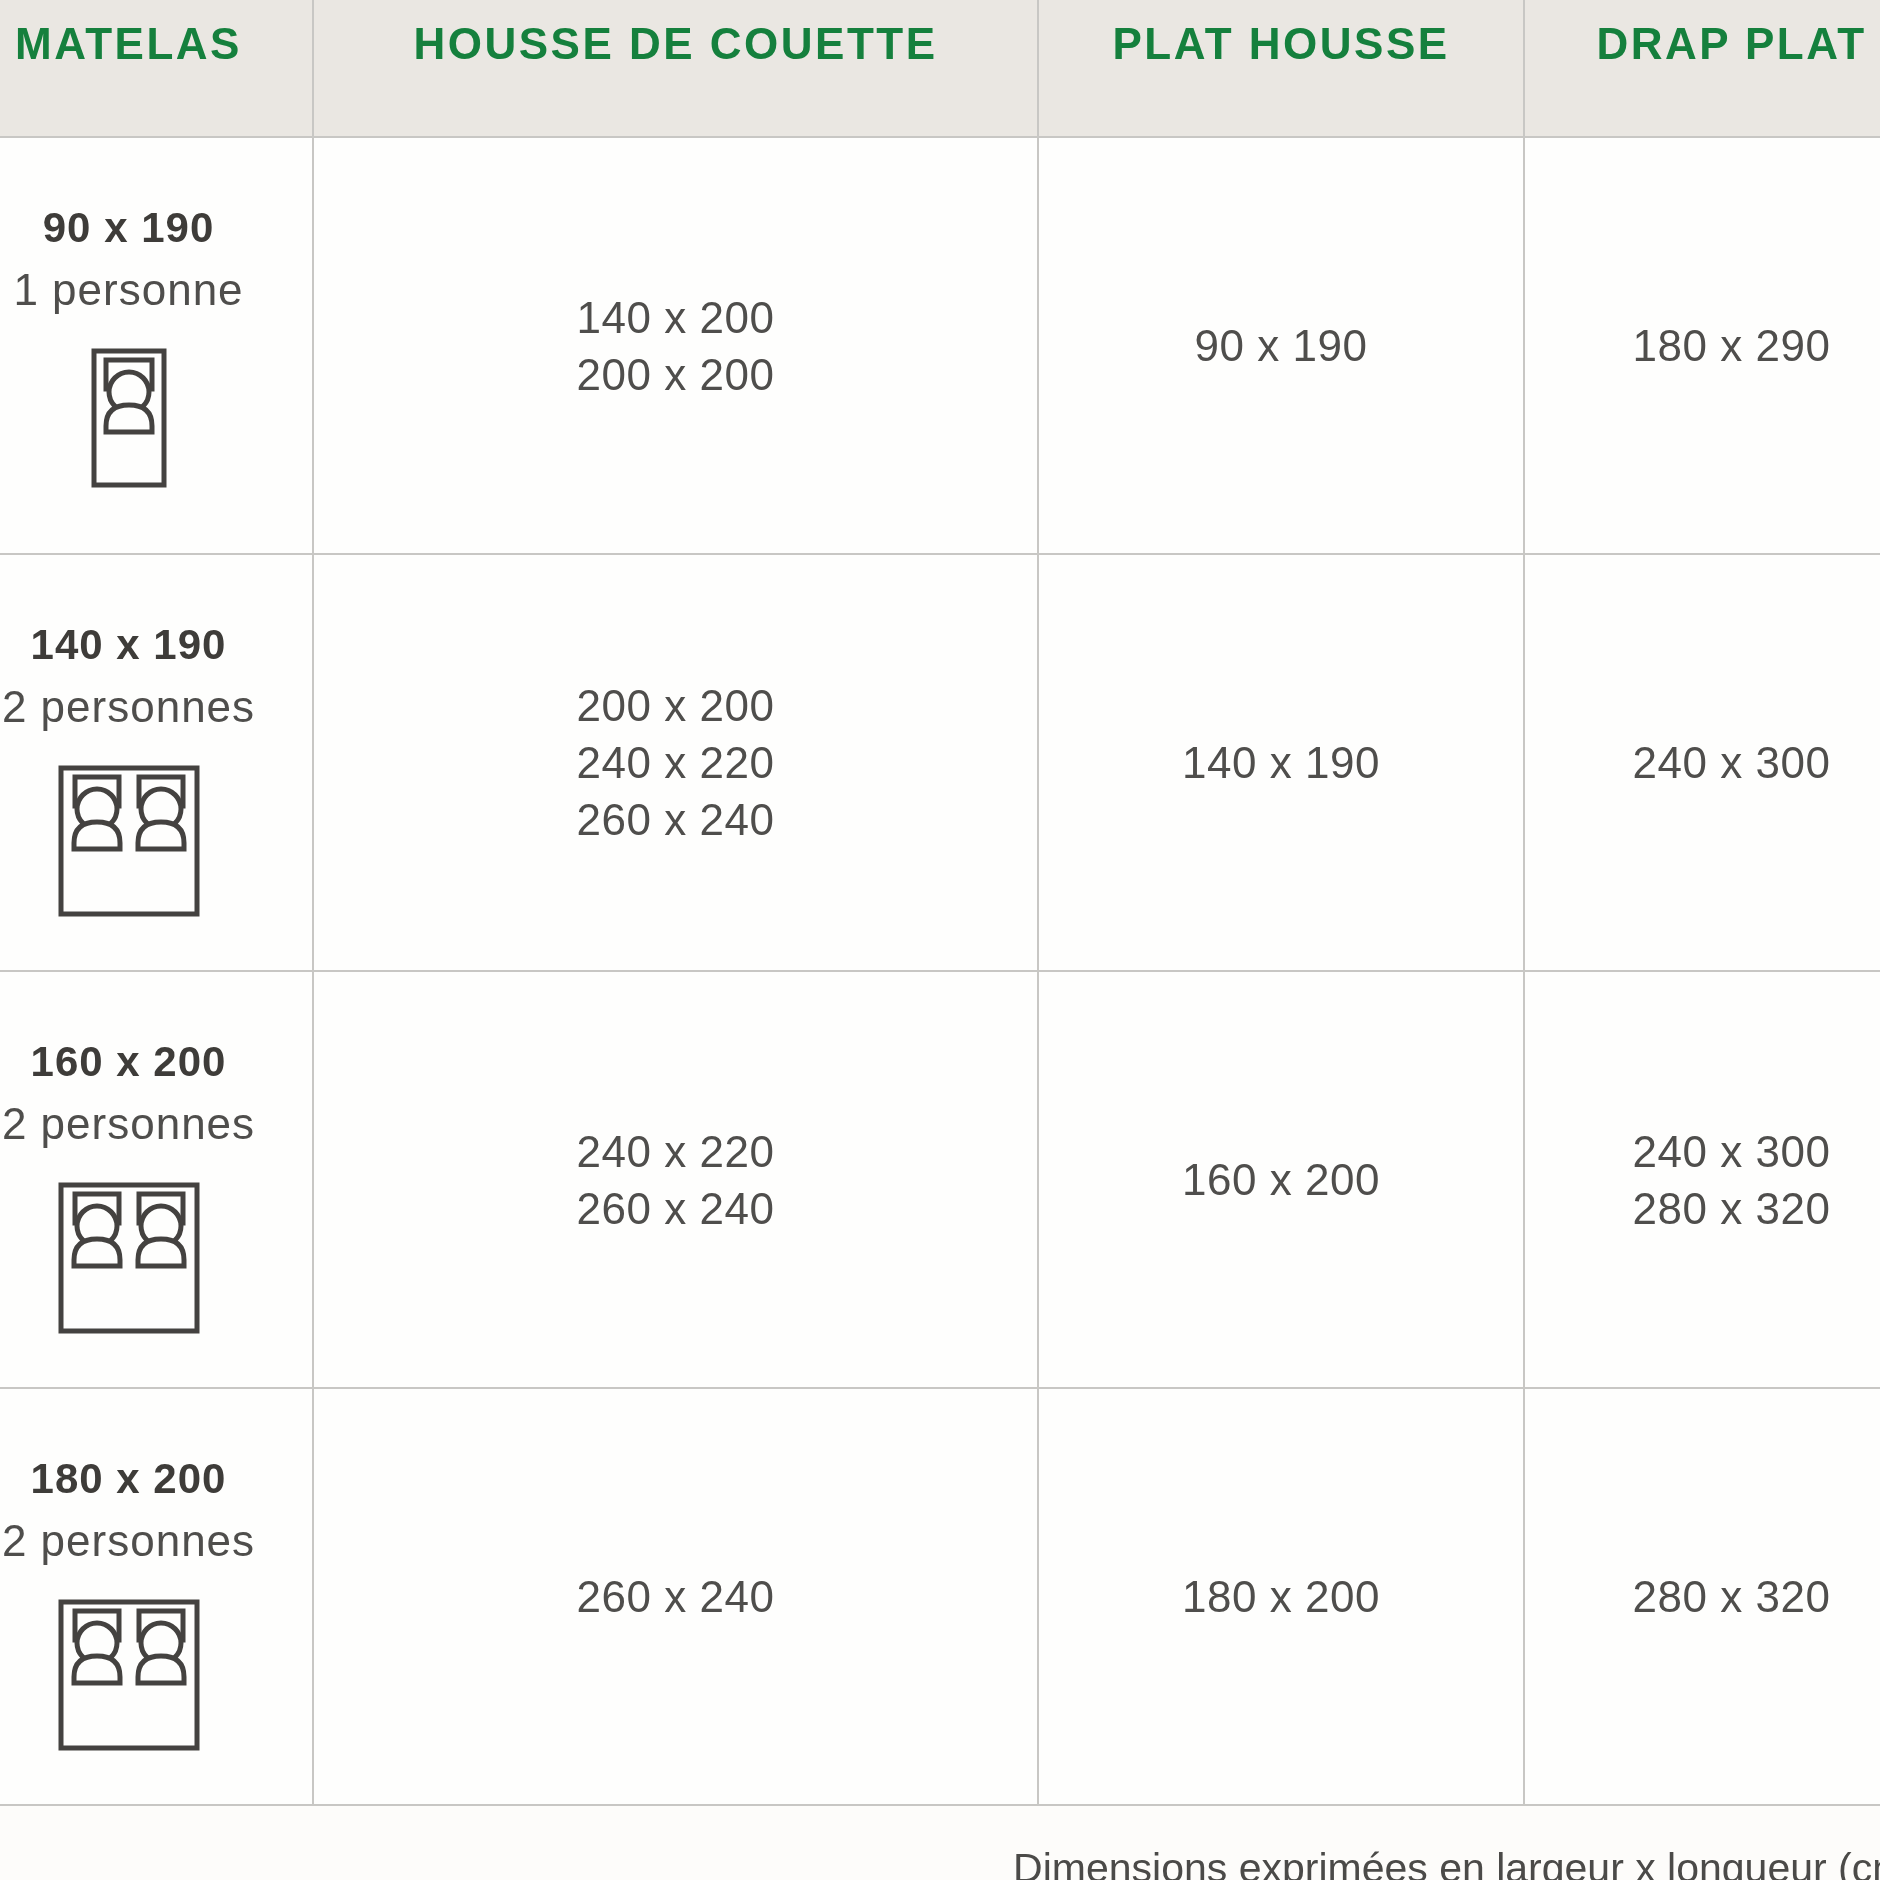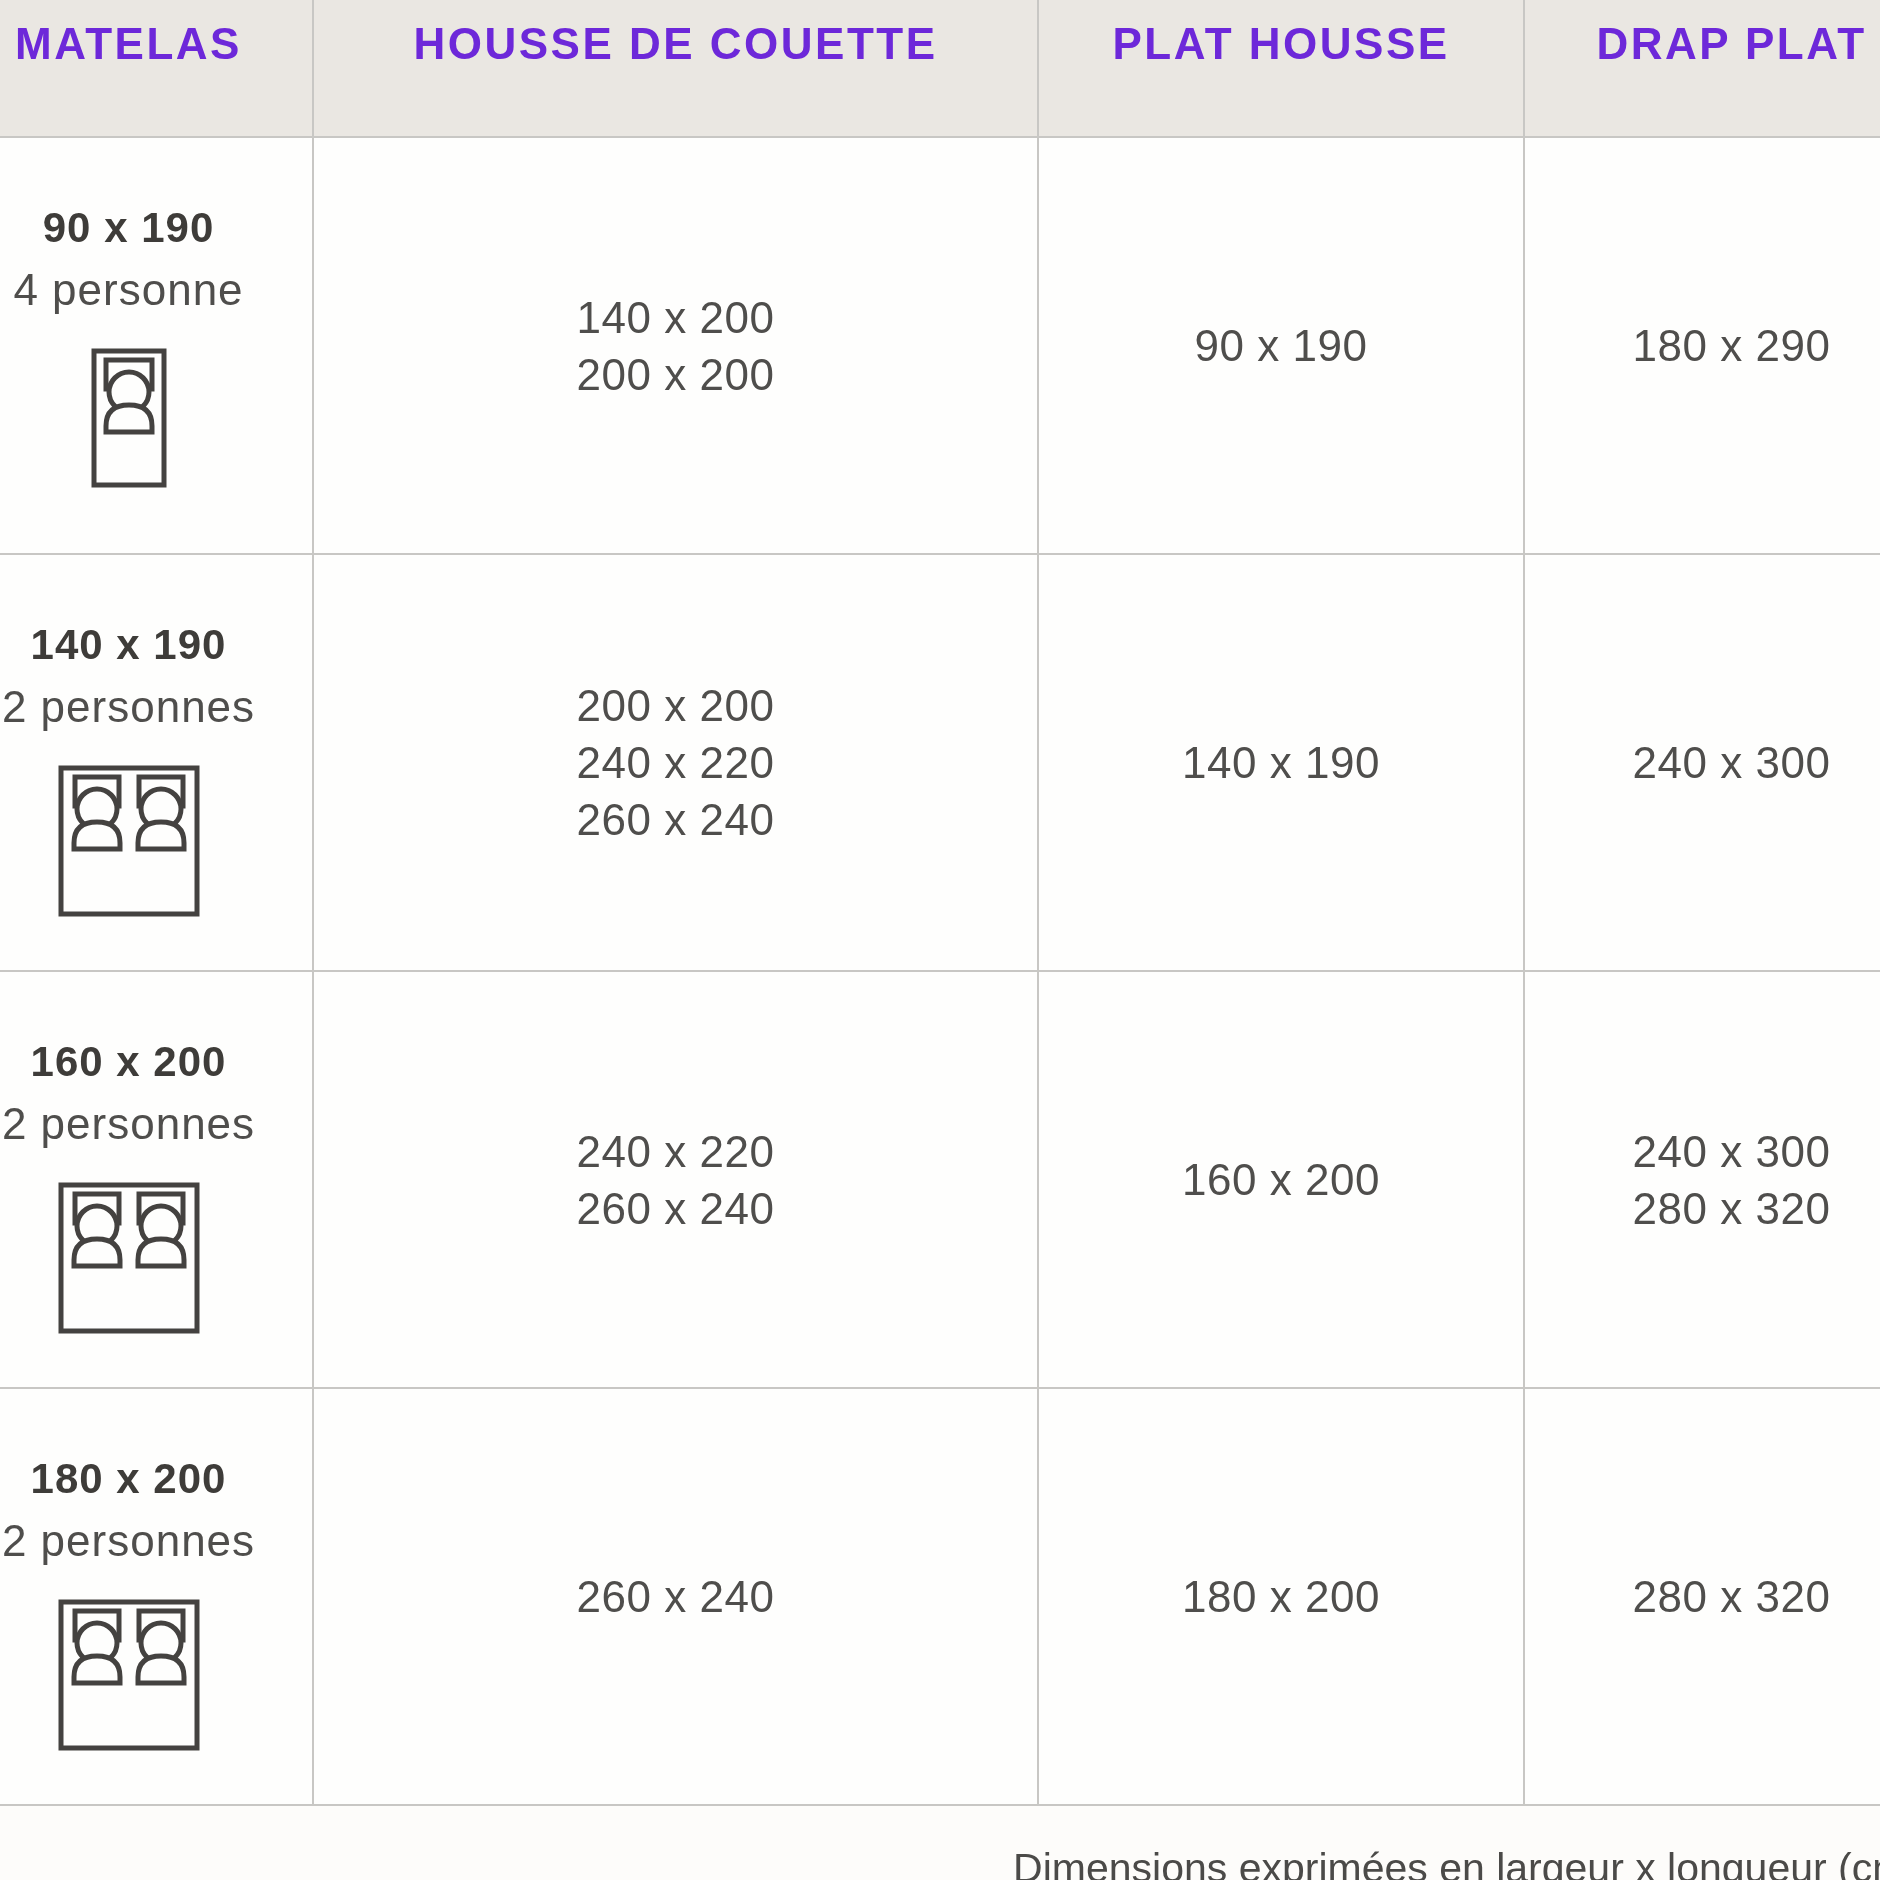--- a/index.html
+++ b/index.html
@@ -37,21 +37,21 @@
   }
   .hdr {
     background: #EAE7E2;
     justify-content: center;
     padding-bottom: 8px;
   }
   .hdr span {
     font-size: 44px;
     font-weight: bold;
     letter-spacing: 2.5px;
-    color: #6d28d9;
+    color: #15803d;
     white-space: nowrap;
   }
 
   
   .mat-cell {
     justify-content: flex-start;
     padding-top: 62px;
   }
   .mat-label {
     font-size: 42px;
@@ -128,21 +128,21 @@
   </div>
   <div class="cell hdr">
     <span>PLAT HOUSSE</span>
   </div>
   <div class="cell hdr">
     <span>DRAP PLAT</span>
   </div>
 
   <div class="cell mat-cell">
     <div class="mat-label">90 x 190</div>
-    <div class="mat-capacity">4 personne</div>
+    <div class="mat-capacity">1 personne</div>
     <svg class="bed-icon" width="76" height="140" viewBox="0 0 76 140">
         <use href="#bed1"></use>
       </svg>
   </div>
   <div class="cell val-cell">
     <div class="line">140 x 200</div>
     <div class="line">200 x 200</div>
   </div>
   <div class="cell val-cell">
     <div class="line">90 x 190</div>

